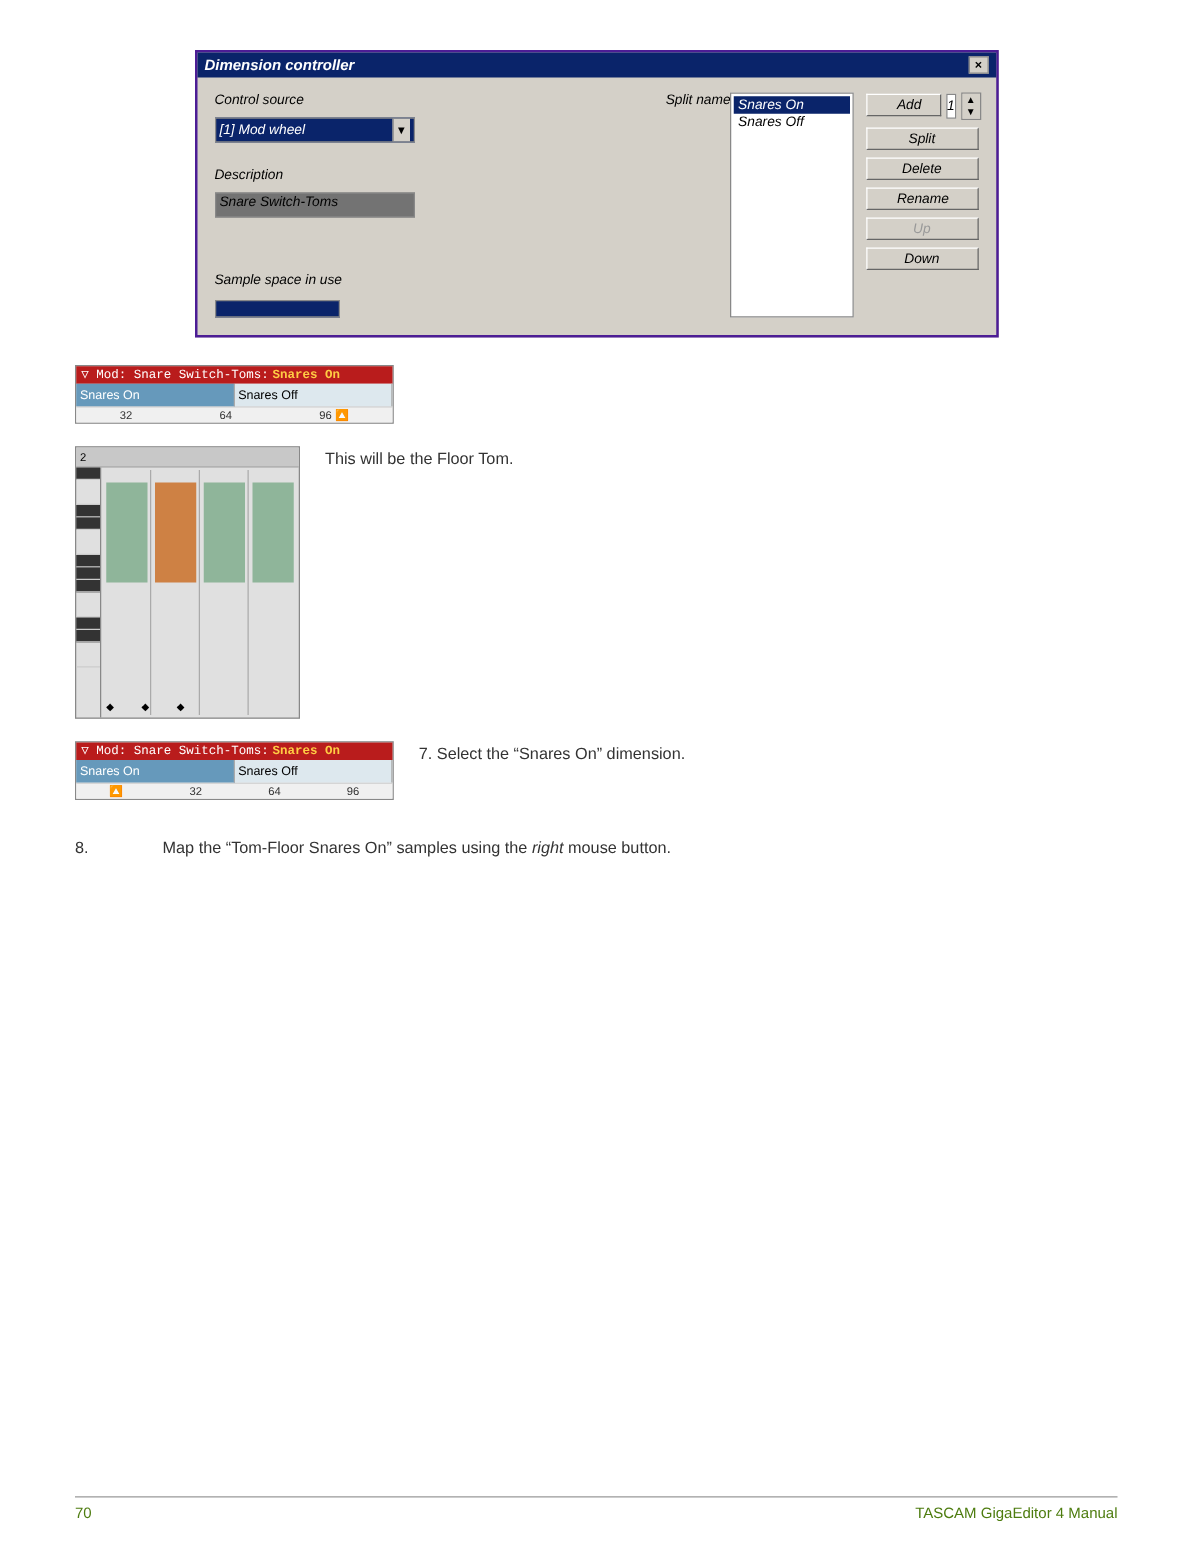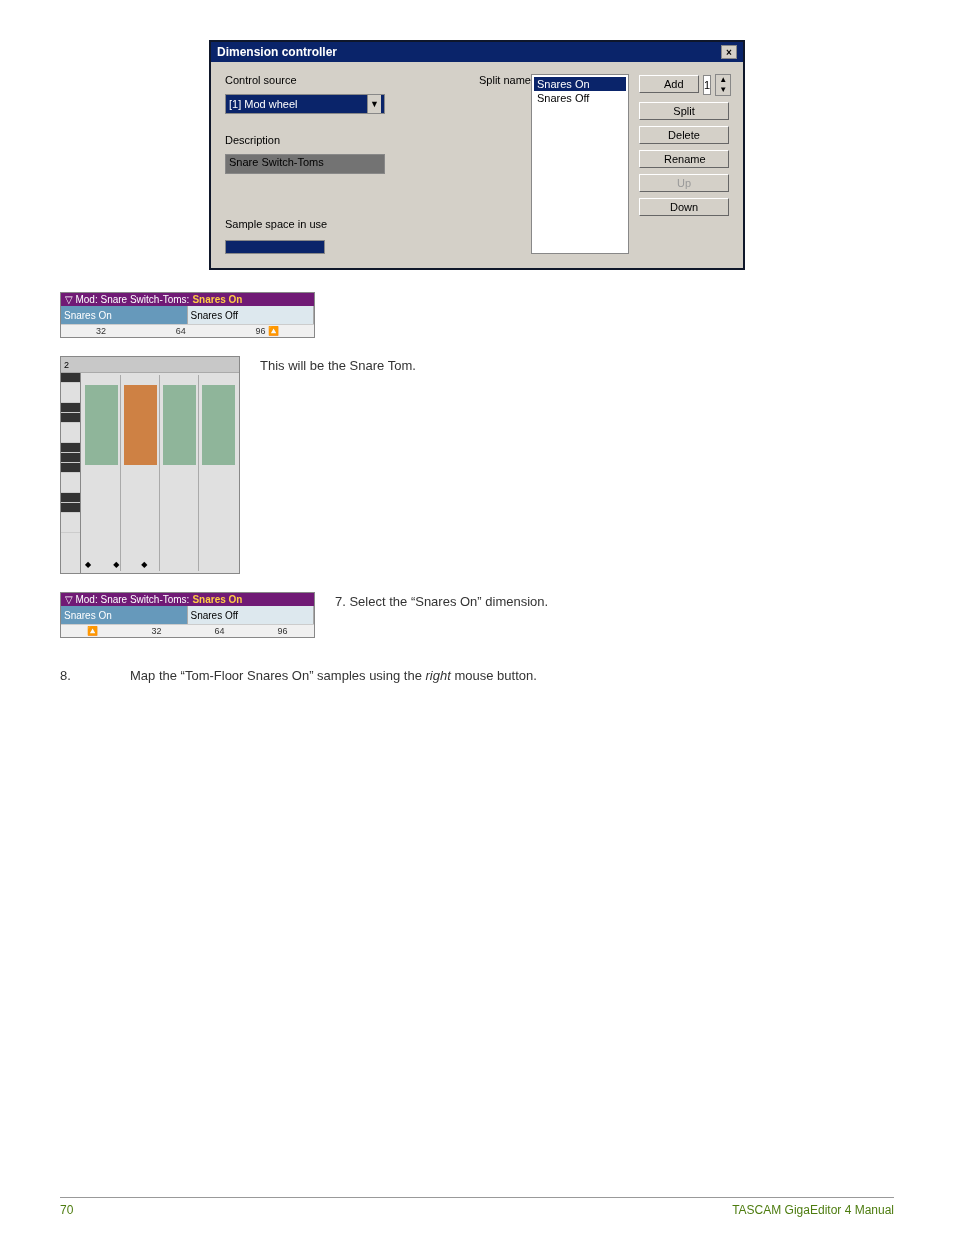--- a/index.html
+++ b/index.html
@@ -37,24 +37,25 @@
     }
 
     
     .dialog-container {
       display: flex;
       justify-content: center;
       margin-bottom: 22px;
     }
 
     .dialog {
-      width: 536px;
-      border: 2px solid #0f172a;
+      width: 643px;
+      border: 2px solid #4c1d95;
       background: #d4d0c8;
       font-size: 12px;
+      font-style: italic;
     }
 
     .dialog-titlebar {
       background: #0a246a;
       color: white;
       font-weight: bold;
       font-size: 12px;
       padding: 3px 6px;
       display: flex;
       justify-content: space-between;
@@ -270,27 +271,28 @@
     }
 
     .dim-strip {
       width: 255px;
       border: 1px solid #888;
       background: #e8e8e8;
       font-size: 10px;
     }
 
     .dim-strip-header {
-      background: #701a75;
+      background: #b91c1c;
       color: white;
       font-size: 10px;
       padding: 1px 4px;
       display: flex;
       align-items: center;
       gap: 3px;
+      font-family: Liberation Mono, monospace;
     }
 
     .dim-strip-header .snares-on-label {
       color: #ffcc44;
       font-weight: bold;
     }
 
     .dim-strip-row {
       display: flex;
       height: 18px;
@@ -517,21 +519,21 @@
 
           <div style="position:absolute; bottom:4px; left:4px; font-size:8px; display:flex; gap:22px;">
             <span>◆</span>
             <span>◆</span>
             <span>◆</span>
           </div>
         </div>
       </div>
     </div>
     <div class="step-text">
-      <p>This will be the Snare Tom.</p>
+      <p>This will be the Floor Tom.</p>
     </div>
   </div>
 
   <div class="dim-strip-container">
     <div>
       <div class="dim-strip">
         <div class="dim-strip-header">
           <span>▽ Mod: Snare Switch-Toms: </span>
             <span class="snares-on-label">Snares On</span>
         </div>

